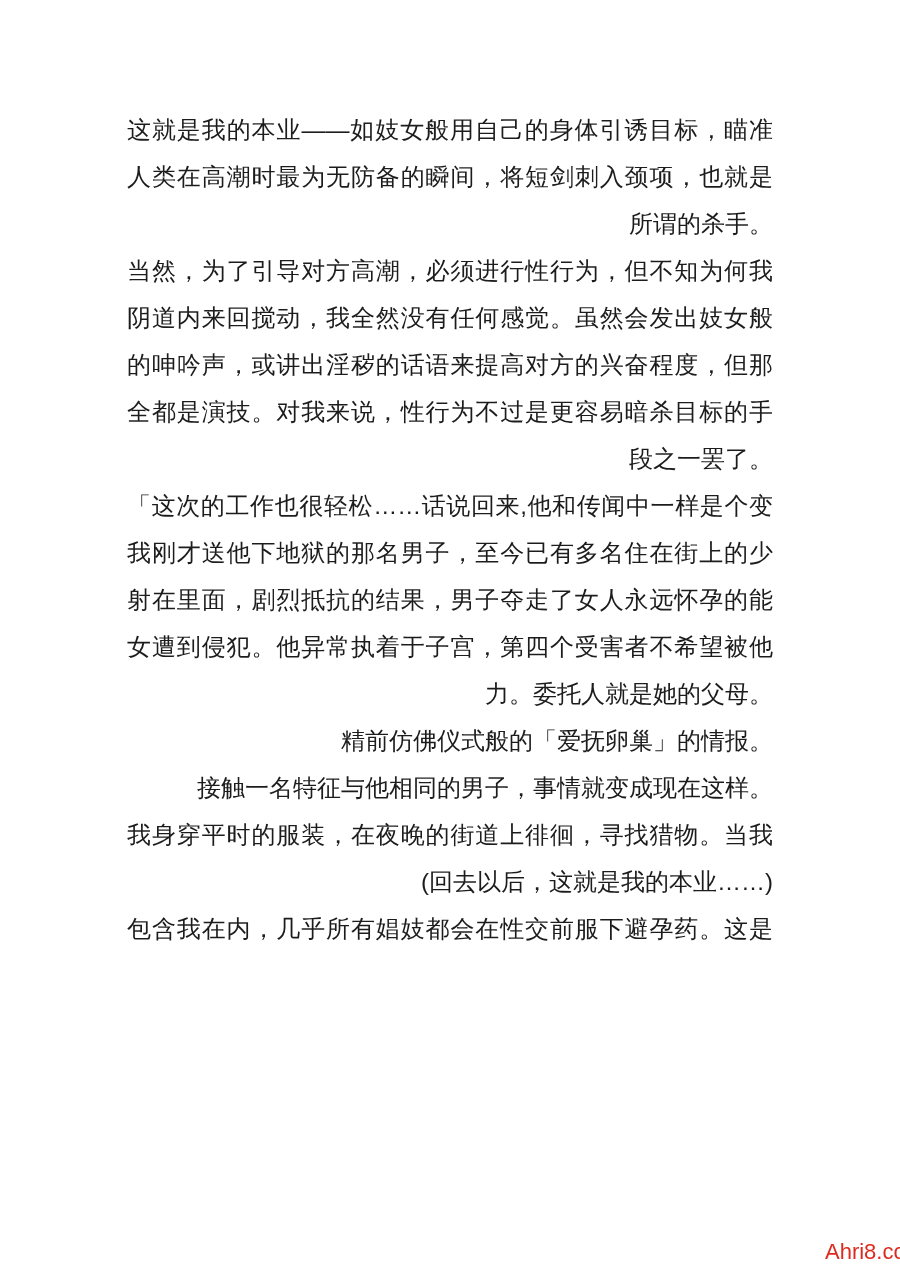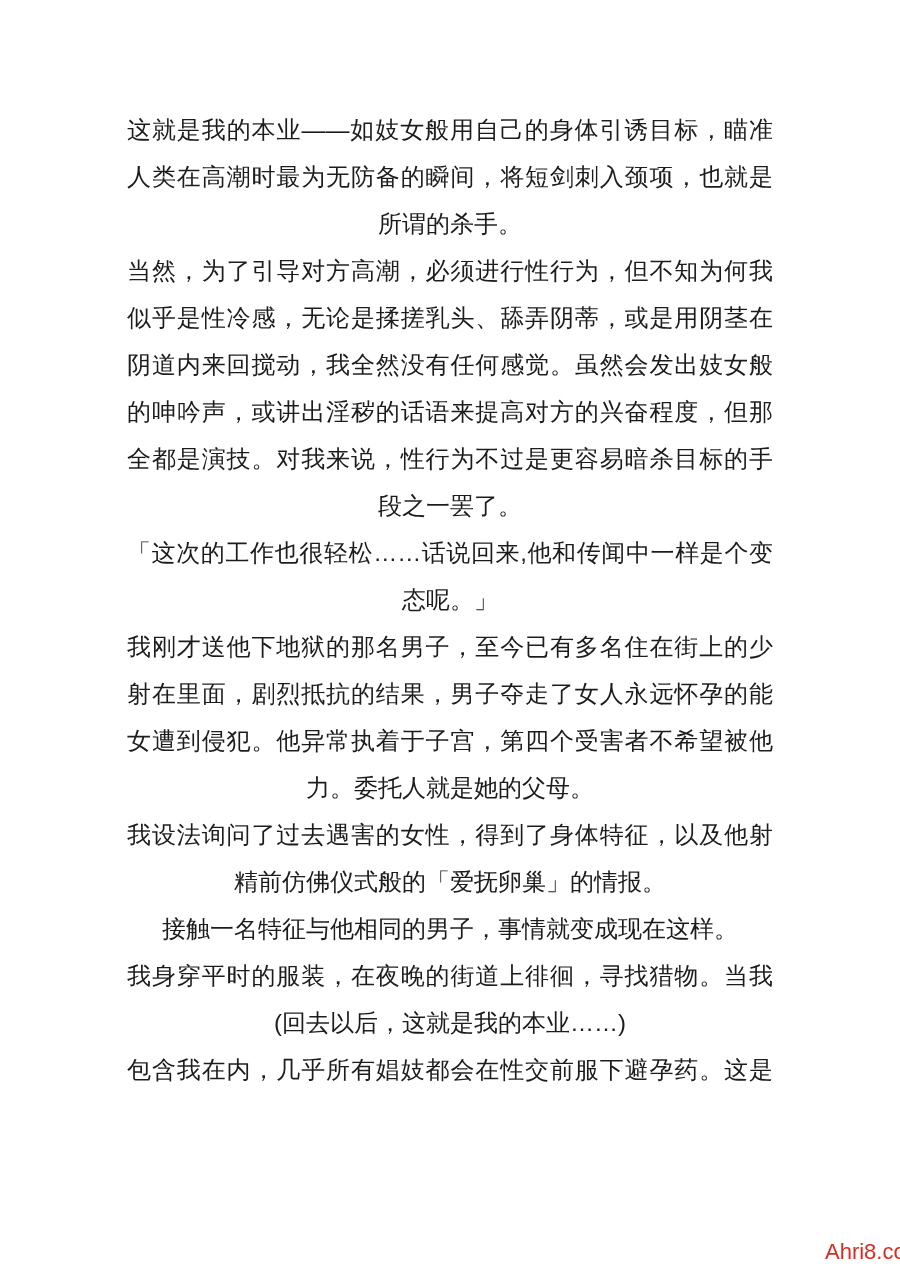--- a/index.html
+++ b/index.html
@@ -28,21 +28,21 @@
     font-size: 24px;
     font-weight: 500;
     letter-spacing: 0;
   }
   .line.full {
     text-align: justify;
     text-align-last: justify;
   }
   .line.end {
     white-space: nowrap;
-    text-align: center;
+    text-align: right;
   }
   .watermark {
     position: absolute;
     left: 777px;
     top: 1238px;
     font-family: Liberation Sans, sans-serif;
     font-size: 22px;
     line-height: 28px;
     color: #dd2a1e;
     white-space: nowrap;
@@ -51,32 +51,29 @@
 </style>
 </head>
 <body>
 
 <div class="page">
   <div class="text-block">
     <div class="line full">这就是我的本业——如妓女般用自己的身体引诱目标，瞄准</div>
     <div class="line full">人类在高潮时最为无防备的瞬间，将短剑刺入颈项，也就是</div>
     <div class="line end">所谓的杀手。</div>
     <div class="line full">当然，为了引导对方高潮，必须进行性行为，但不知为何我</div>
-    <div class="line full">似乎是性冷感，无论是揉搓乳头、舔弄阴蒂，或是用阴茎在</div>
     <div class="line full">阴道内来回搅动，我全然没有任何感觉。虽然会发出妓女般</div>
     <div class="line full">的呻吟声，或讲出淫秽的话语来提高对方的兴奋程度，但那</div>
     <div class="line full">全都是演技。对我来说，性行为不过是更容易暗杀目标的手</div>
     <div class="line end">段之一罢了。</div>
     <div class="line full">「这次的工作也很轻松……话说回来,他和传闻中一样是个变</div>
-    <div class="line end">态呢。」</div>
     <div class="line full">我刚才送他下地狱的那名男子，至今已有多名住在街上的少</div>
     <div class="line full">射在里面，剧烈抵抗的结果，男子夺走了女人永远怀孕的能</div>
     <div class="line full">女遭到侵犯。他异常执着于子宫，第四个受害者不希望被他</div>
     <div class="line end">力。委托人就是她的父母。</div>
-    <div class="line full">我设法询问了过去遇害的女性，得到了身体特征，以及他射</div>
     <div class="line end">精前仿佛仪式般的「爱抚卵巢」的情报。</div>
     <div class="line end">接触一名特征与他相同的男子，事情就变成现在这样。</div>
     <div class="line full">我身穿平时的服装，在夜晚的街道上徘徊，寻找猎物。当我</div>
     <div class="line end">(回去以后，这就是我的本业……)</div>
     <div class="line full">包含我在内，几乎所有娼妓都会在性交前服下避孕药。这是</div>
   </div>
 
   <div class="watermark">Ahri8.com</div>
 </div>
 

